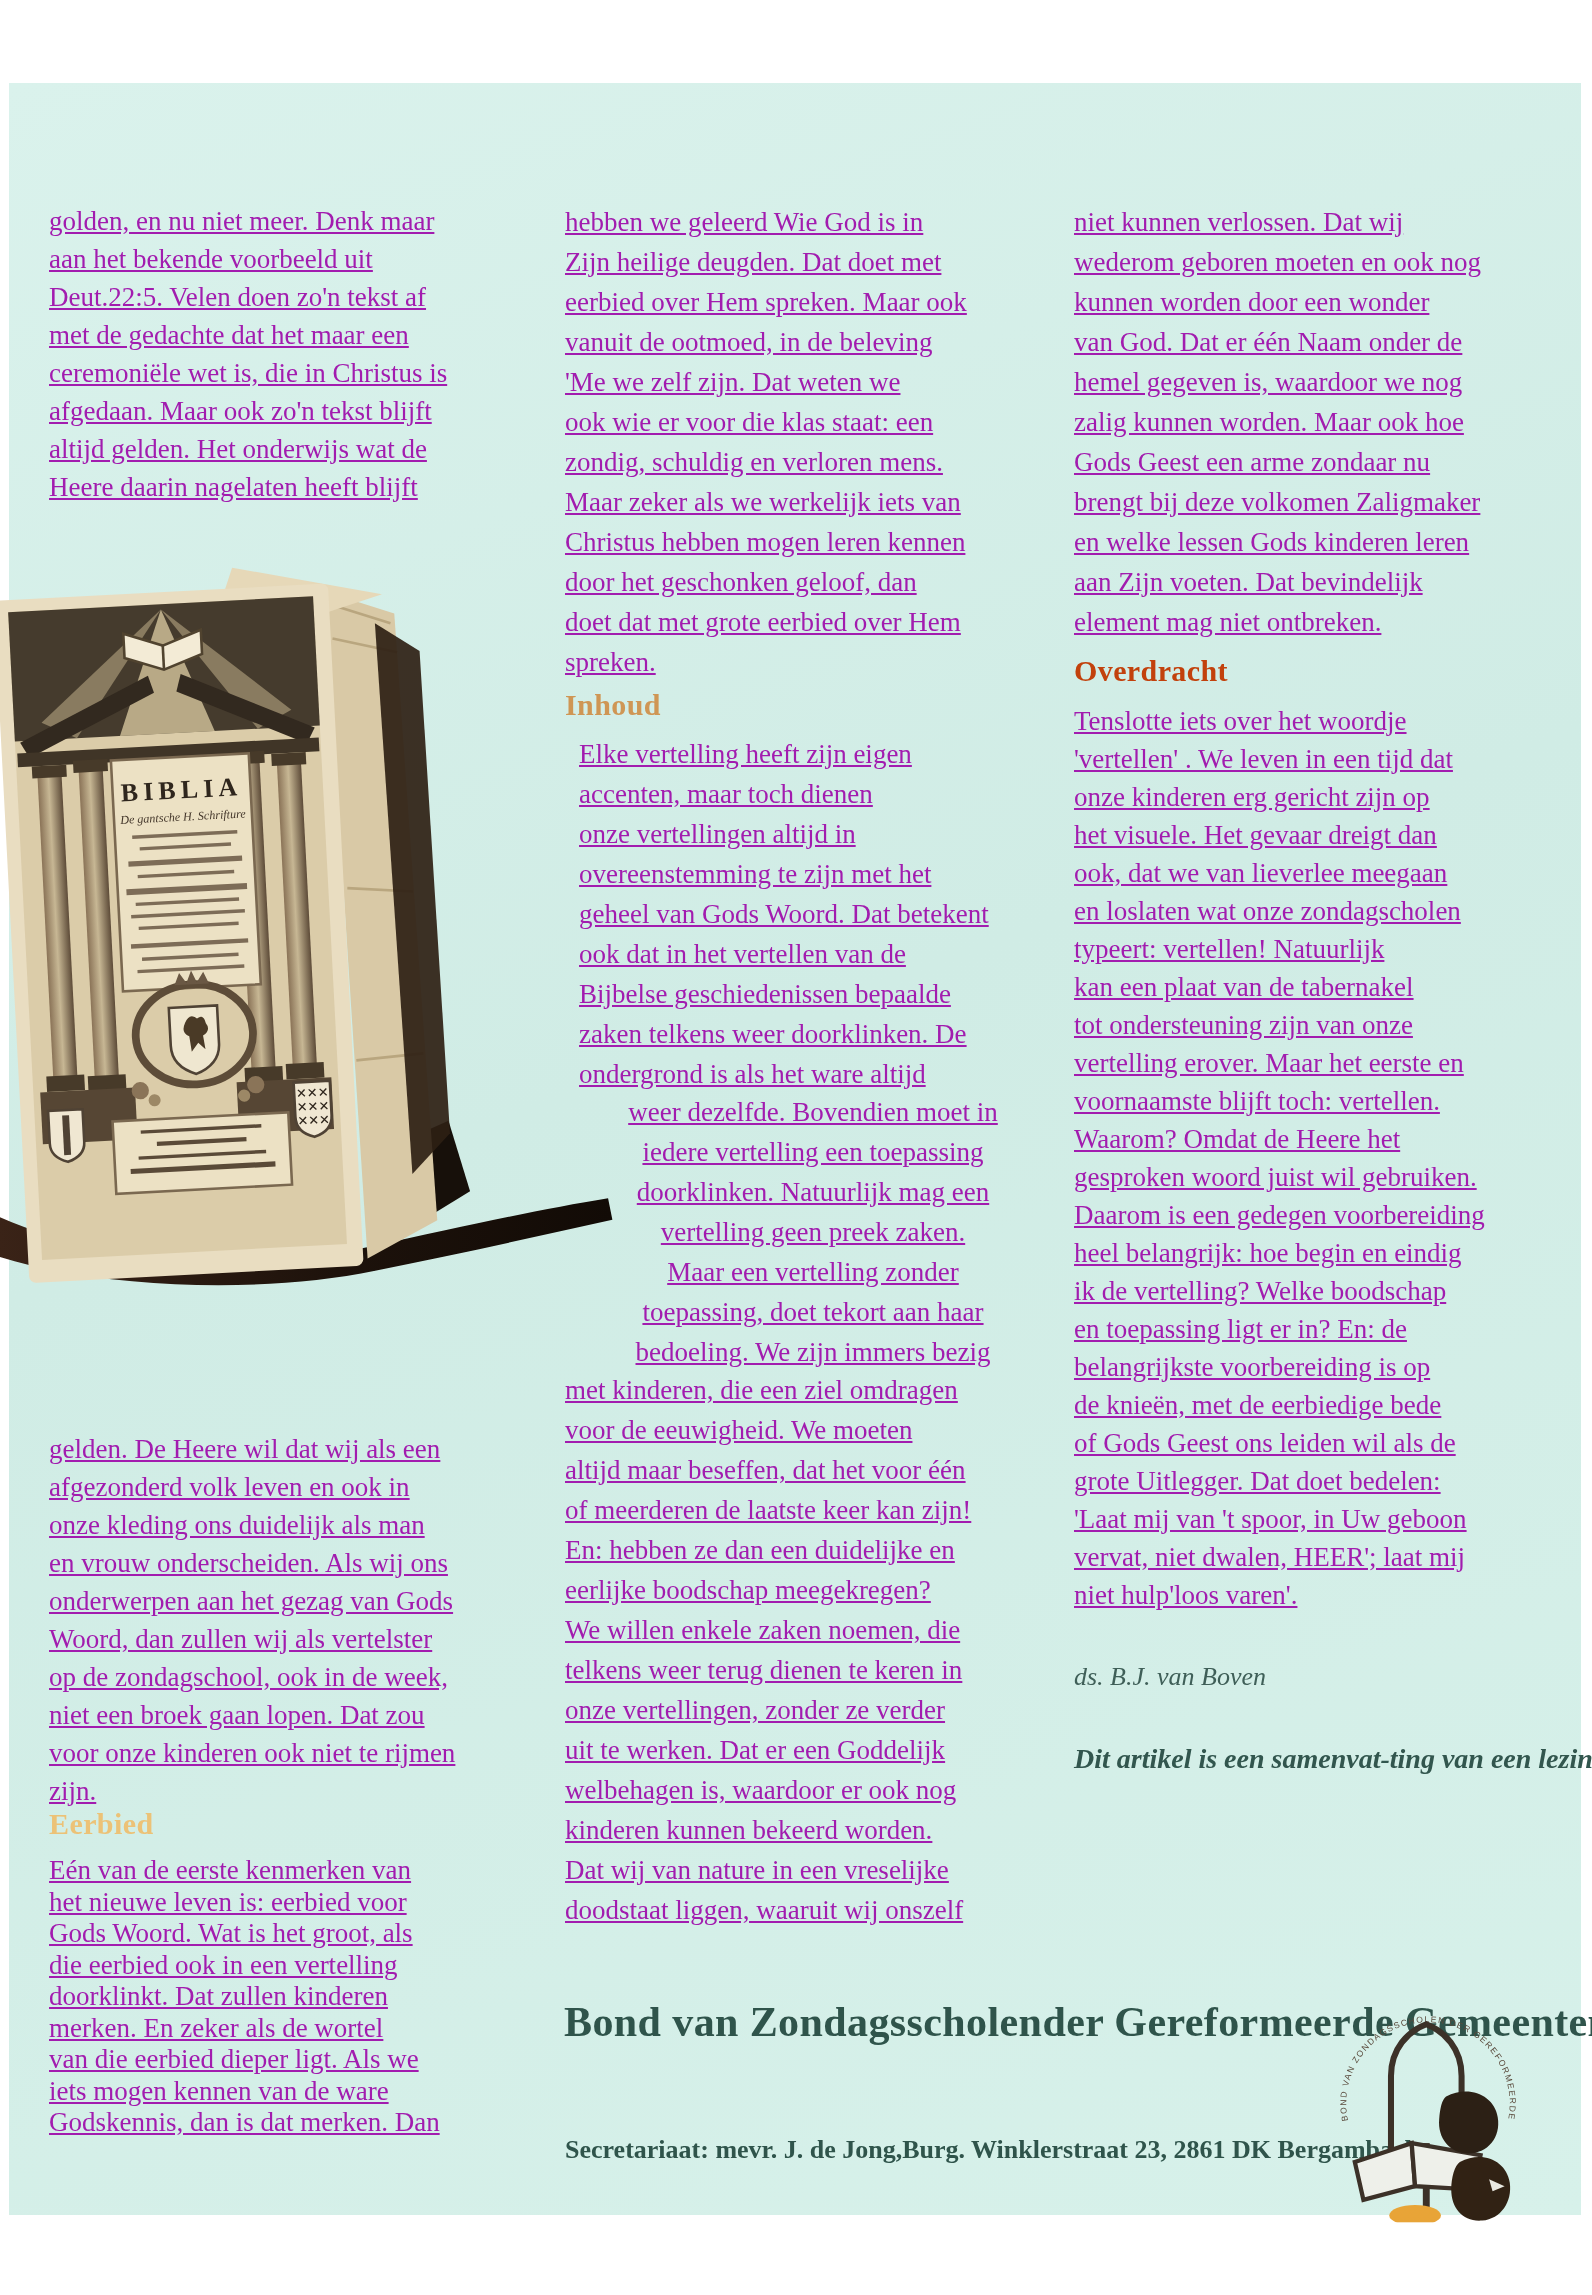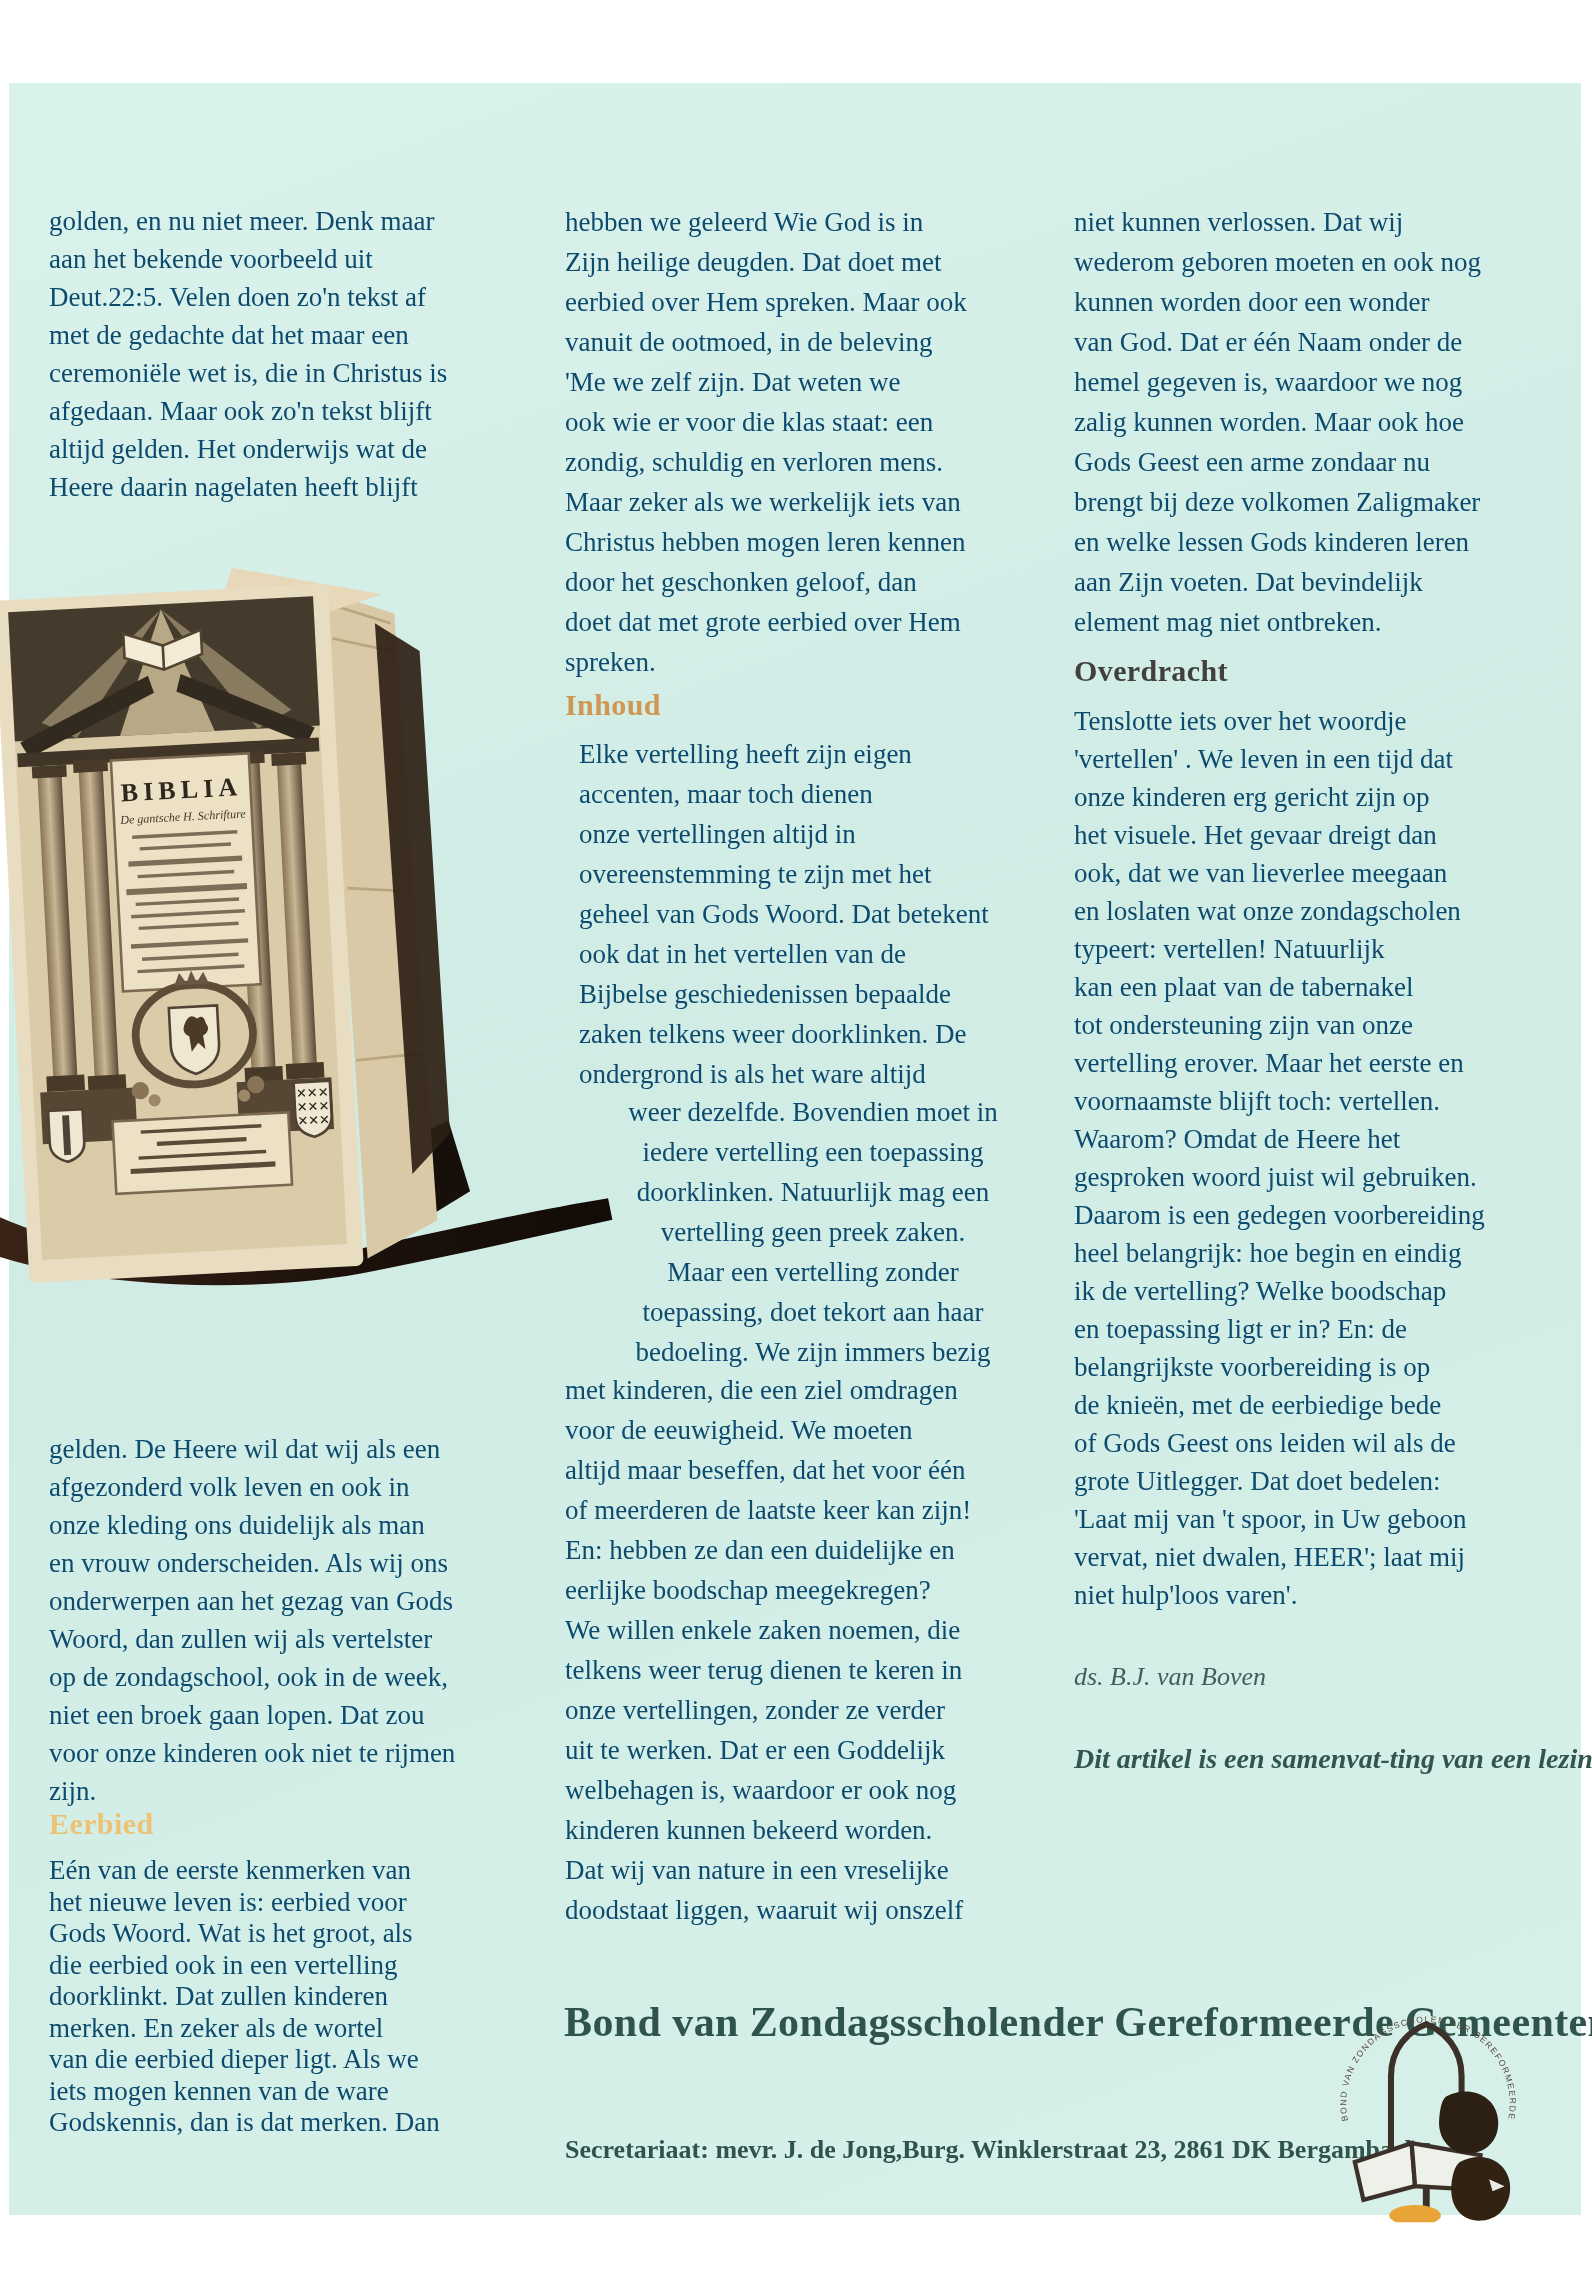--- a/index.html
+++ b/index.html
@@ -1,20 +1,20 @@
 <!DOCTYPE html>
 <html style="font-size:14px"><head>
 <meta charset="utf-8">
 <style>
   html,body{margin:0;padding:0;background:#ffffff;}
   .page{position:relative;width:1592px;height:2295px;background:#ffffff;overflow:hidden;
         font-family:"Liberation Serif", serif;}
   .panel{position:absolute;left:8.6px;top:83px;width:1572px;height:2132px;
          background:linear-gradient(160deg,#daf2ec 0%,#d0ece5 45%,#d7f1ea 100%);}
-  .para{position:absolute;color:#0c4a6e;font-size:27px;white-space:nowrap;}
+  .para{position:absolute;color:#a21caf;font-size:27px;white-space:nowrap;text-decoration:underline;}
   .para .tl{display:block;}
   .lh44 .tl{line-height:38px;height:38px;}
   .lh46 .tl{line-height:40px;height:40px;}
   .lh435 .tl{line-height:38px;height:38px;}
   .lh365 .tl{line-height:31.5px;height:31.5px;}
   .centered{text-align:center;}
   .sect{position:absolute;font-weight:700;font-size:30px;letter-spacing:0.4px;}
   .byline{position:absolute;font-style:italic;color:#3f5f58;font-size:26px;}
   .note{position:absolute;color:#32564e;font-size:28px;font-weight:700;font-style:italic;white-space:nowrap;}
   .note .tl{line-height:41px;height:41px;}
@@ -241,21 +241,21 @@
       <span class="tl">van God. Dat er één Naam onder de</span>
       <span class="tl">hemel gegeven is, waardoor we nog</span>
       <span class="tl">zalig kunnen worden. Maar ook hoe</span>
       <span class="tl">Gods Geest een arme zondaar nu</span>
       <span class="tl">brengt bij deze volkomen Zaligmaker</span>
       <span class="tl">en welke lessen Gods kinderen leren</span>
       <span class="tl">aan Zijn voeten. Dat bevindelijk</span>
       <span class="tl">element mag niet ontbreken.</span>
     </div>
 
-  <h3 class="sect" style="left:1074px;top:654px;color:#404040;margin:0;">Overdracht</h3>
+  <h3 class="sect" style="left:1074px;top:654px;color:#c2410c;margin:0;">Overdracht</h3>
 
   <div class="para lh44" style="left:1074px;top:702px;width:496px;">
       <span class="tl">Tenslotte iets over het woordje</span>
       <span class="tl">'vertellen' . We leven in een tijd dat</span>
       <span class="tl">onze kinderen erg gericht zijn op</span>
       <span class="tl">het visuele. Het gevaar dreigt dan</span>
       <span class="tl">ook, dat we van lieverlee meegaan</span>
       <span class="tl">en loslaten wat onze zondagscholen</span>
       <span class="tl">typeert: vertellen! Natuurlijk</span>
       <span class="tl">kan een plaat van de tabernakel</span>

